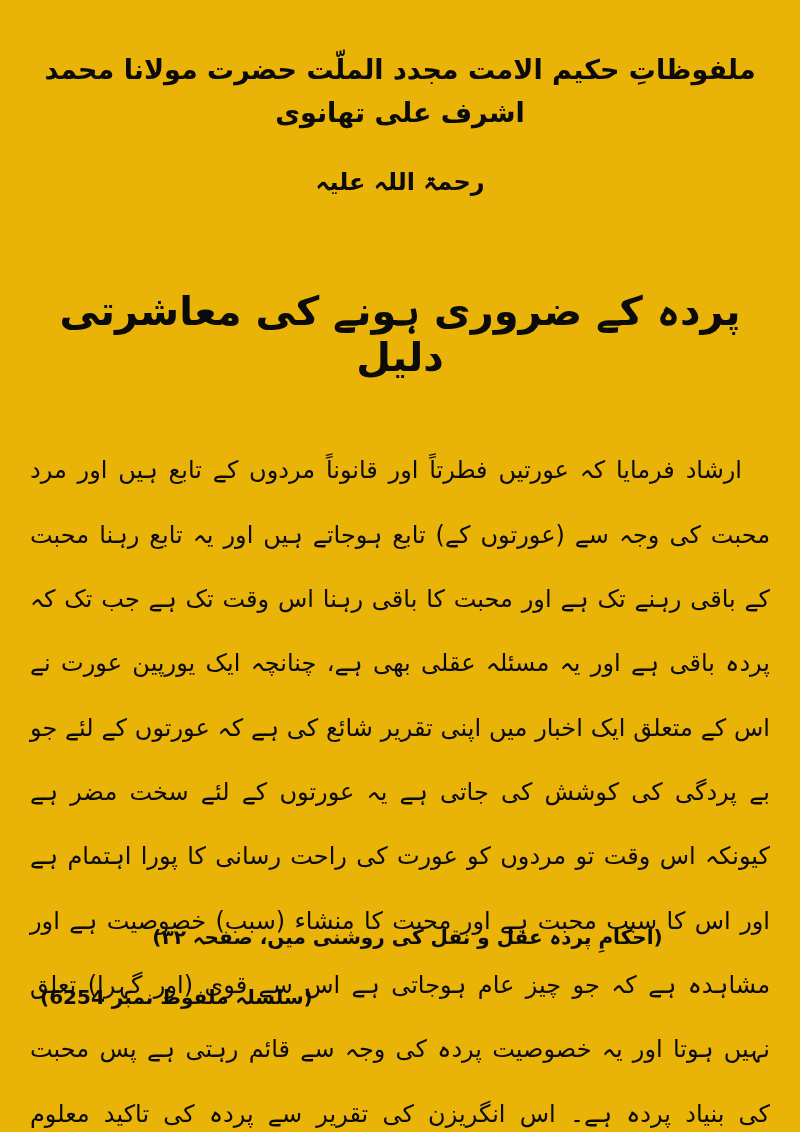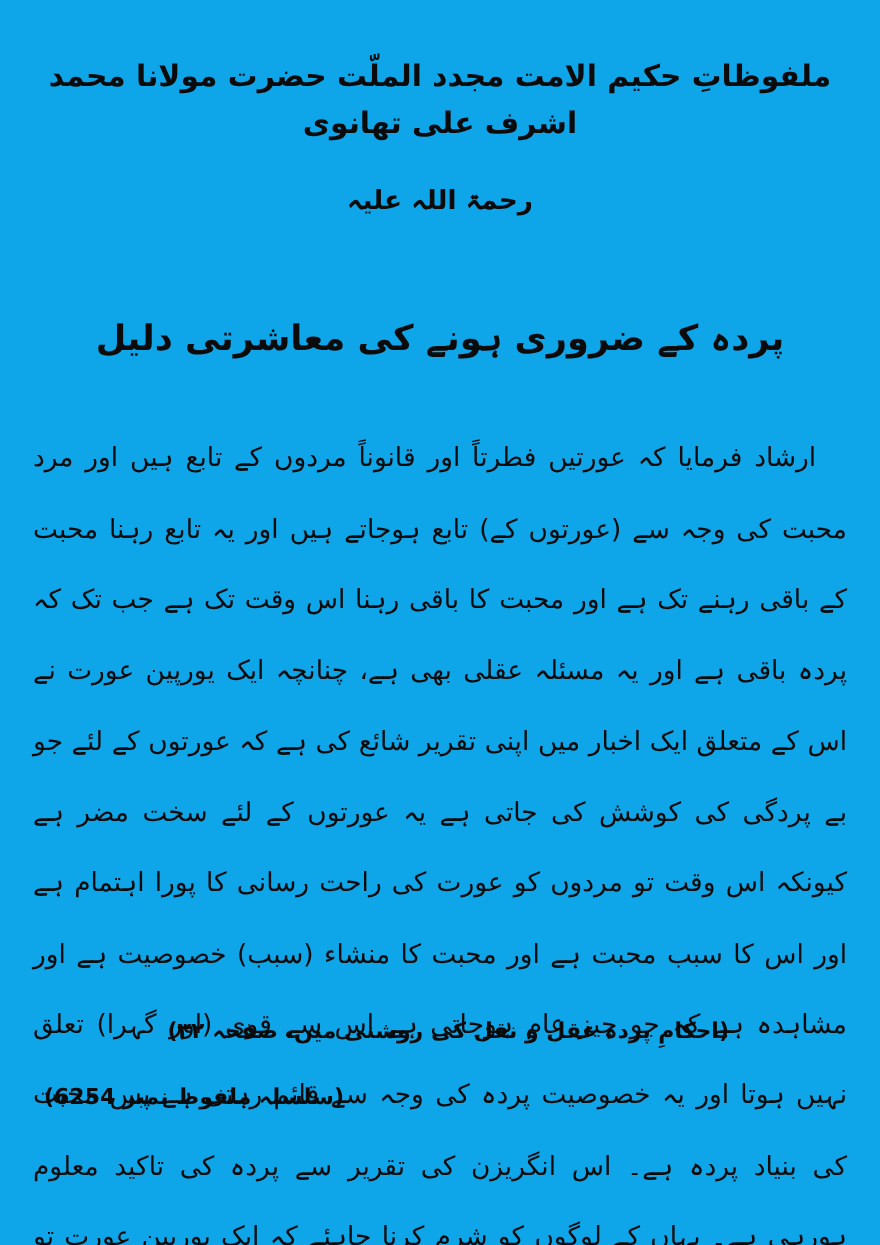--- a/index.html
+++ b/index.html
@@ -5,21 +5,21 @@
   * { margin: 0; padding: 0; box-sizing: border-box; }
   html, body {
     width: 800px;
     background: #ffffff;
     font-family: "DejaVu Sans", sans-serif;
   }
   .page {
     position: relative;
     width: 800px;
     height: 1132px;
-    background: #0ea5e9;
+    background: #eab308;
     color: #0b0b0b;
     direction: rtl;
     overflow: hidden;
   }
   .doc-header {
     padding-top: 48px;
     text-align: center;
   }
   .doc-title {
     font-size: 27px;
@@ -29,21 +29,21 @@
     letter-spacing: 0;
   }
   .doc-subtitle {
     margin-top: 34px;
     font-size: 24px;
     font-weight: bold;
     text-align: center;
   }
   .section-heading {
     margin-top: 92px;
-    font-size: 32px;
+    font-size: 40px;
     font-weight: bold;
     text-align: center;
     padding: 0 40px;
   }
   .body-text {
     margin-top: 58px;
     padding: 0 30px;
     font-size: 24px;
     line-height: 2.68;
     text-align: justify;

